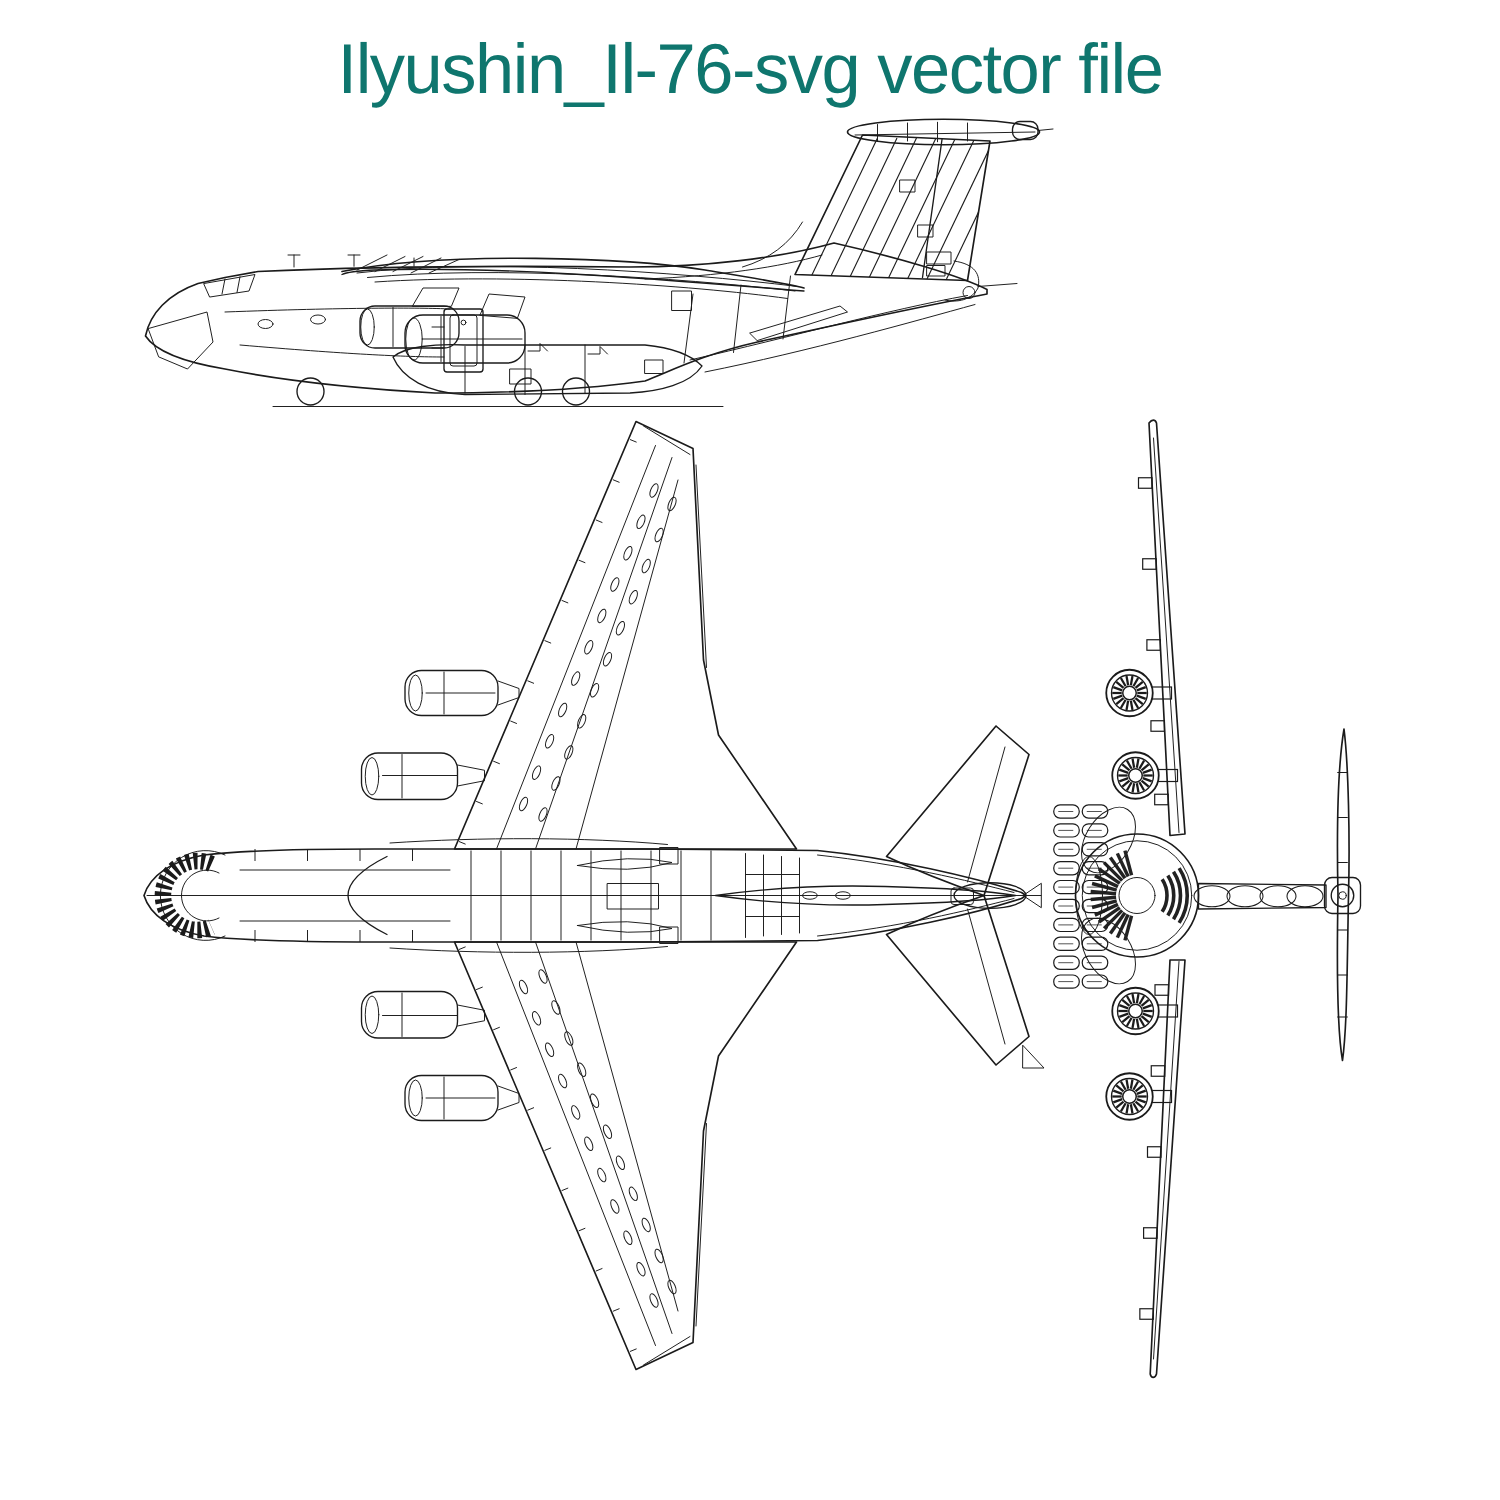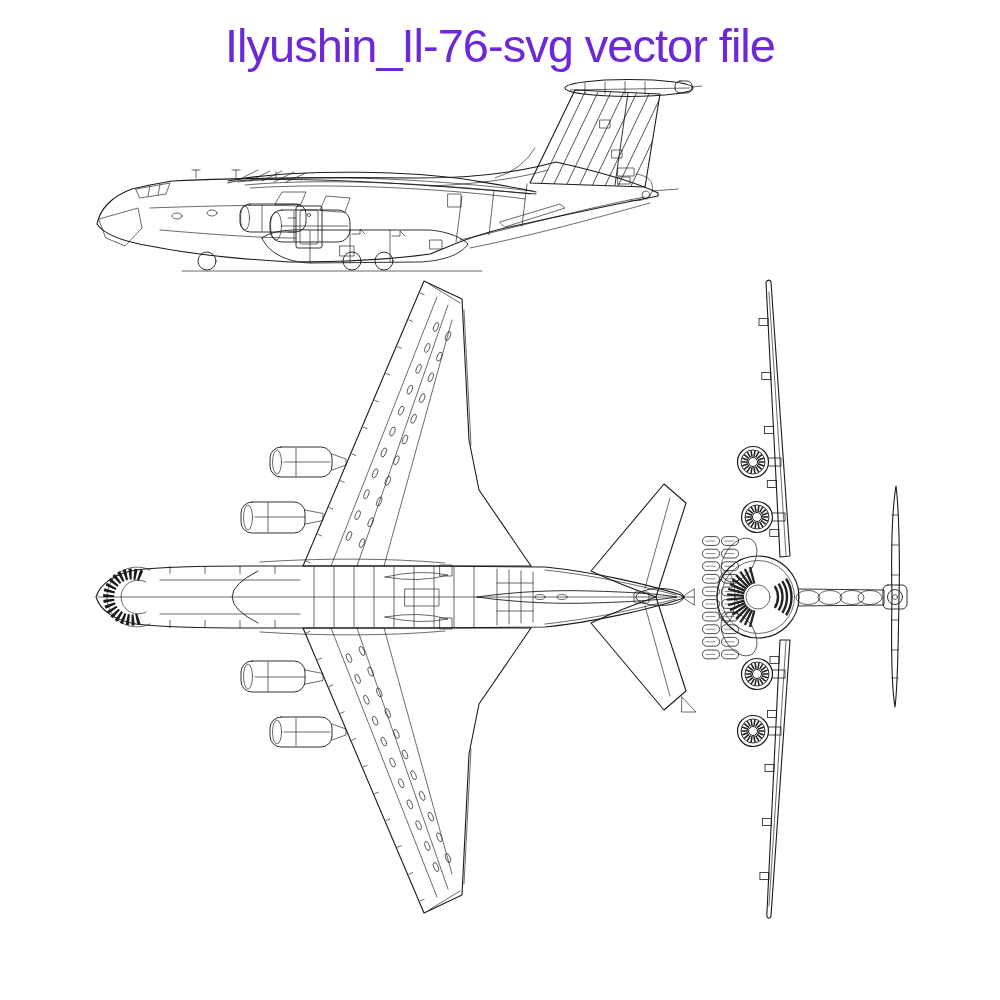--- a/index.html
+++ b/index.html
@@ -1,19 +1,19 @@
 <!DOCTYPE html>
 <html><head>
 <meta charset="utf-8">
 <style>
   html,body{margin:0;padding:0;background:#ffffff;}
   #stage{position:relative;width:1000px;height:1000px;background:#ffffff;overflow:hidden;
          font-family:"Liberation Sans",sans-serif;}
   #title{position:absolute;top:18px;left:0;width:1000px;margin:0;text-align:center;
-         font-weight:400;font-size:47px;letter-spacing:-1px;color:#6d28d9;
+         font-weight:400;font-size:47px;letter-spacing:-1px;color:#0f766e;
          font-family:"Liberation Sans",sans-serif;}
   svg{position:absolute;left:0;top:0;}
   .ln{fill:none;stroke:#1b1b1b;stroke-width:1.1;stroke-linejoin:round;stroke-linecap:round;}
   .tn{fill:none;stroke:#1b1b1b;stroke-width:0.65;stroke-linejoin:round;stroke-linecap:round;}
   .md{fill:none;stroke:#1b1b1b;stroke-width:0.9;stroke-linejoin:round;stroke-linecap:round;}
 </style>
 </head>
 <body>
 
 <div id="stage">

